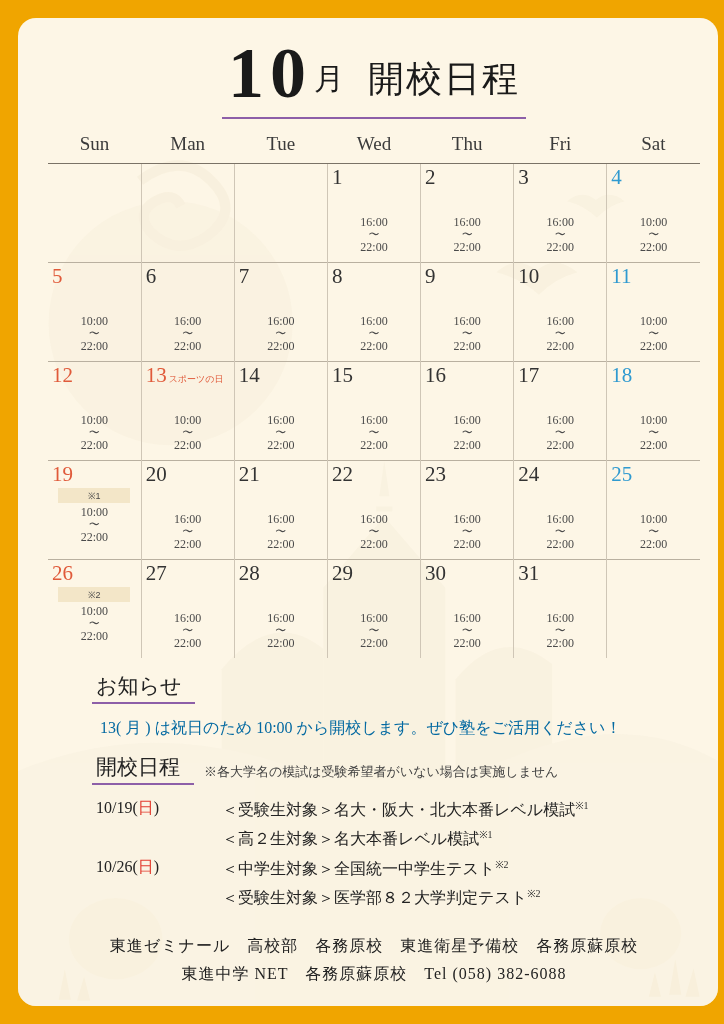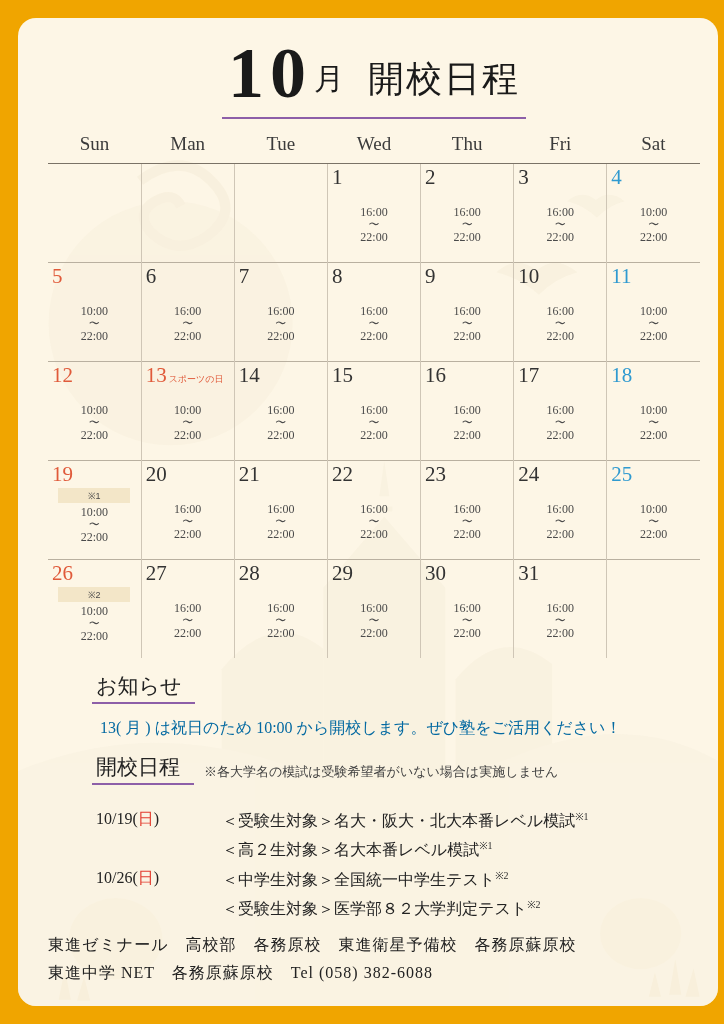--- a/index.html
+++ b/index.html
@@ -115,21 +115,21 @@
     text-align: center;
     width: 72px;
     margin: 2px auto 0 auto;
     padding: 1px 0;
   }
   .hours {
     text-align: center;
     font-size: 12px;
     color: #4a4a4a;
     line-height: 1.25;
-    margin-top: 16px;
+    margin-top: 26px;
     font-family: "Liberation Serif", serif;
   }
   .hours .tilde {
     display: block;
     font-size: 11px;
     line-height: 0.9;
   }
 
   
   .section-head {
@@ -153,41 +153,41 @@
   }
   .head-row .section-head { margin-top: 0; }
   .red-note {
     color: #404040;
     font-size: 13px;
     margin-left: 10px;
     padding-bottom: 4px;
   }
 
   table.exam {
-    margin: 21px 0 0 48px;
+    margin: 10px 0 0 48px;
     border-collapse: collapse;
     font-family: "Liberation Serif", serif;
   }
   table.exam td {
     font-size: 16px;
     color: #222;
     padding: 3px 0;
     vertical-align: top;
   }
   td.exam-date { width: 126px; white-space: nowrap; }
   .red { color: #e23b2e; }
   .sup {
     font-size: 10px;
     vertical-align: super;
     color: #333;
   }
 
   .footer {
-    text-align: left;
-    margin-top: 8px;
+    text-align: center;
+    margin-top: 20px;
     font-family: "Liberation Serif", serif;
   }
   .footer div {
     font-size: 16px;
     color: #222;
     line-height: 1.7;
     letter-spacing: 1px;
   }
 </style>
 </head>

